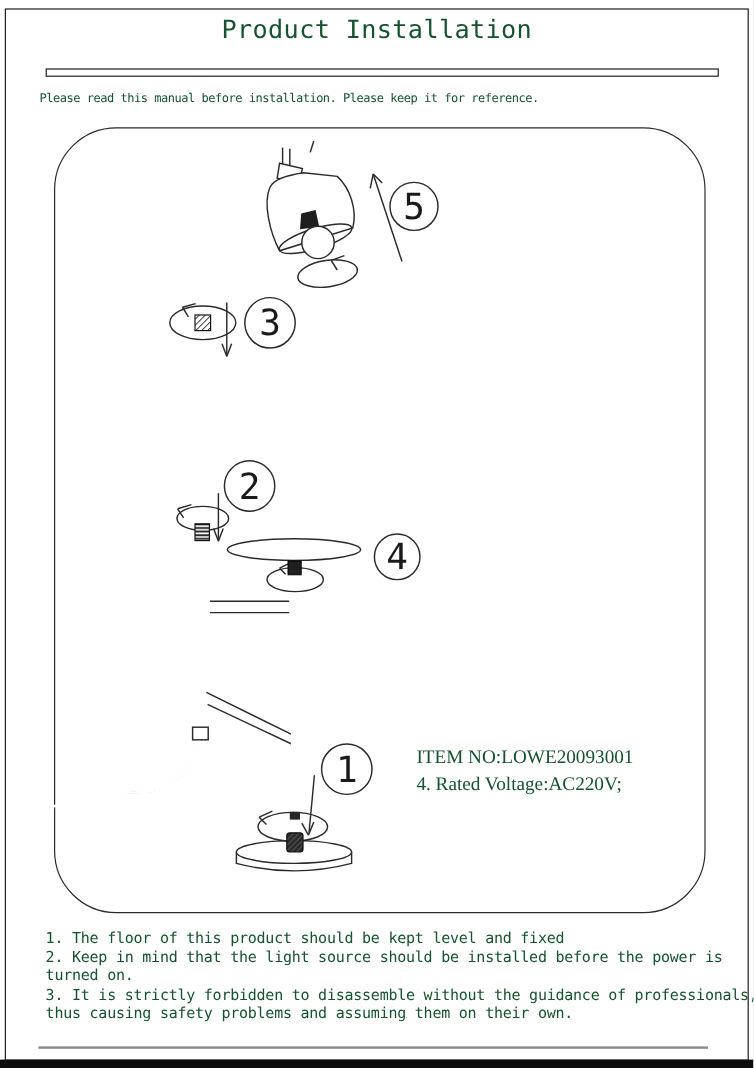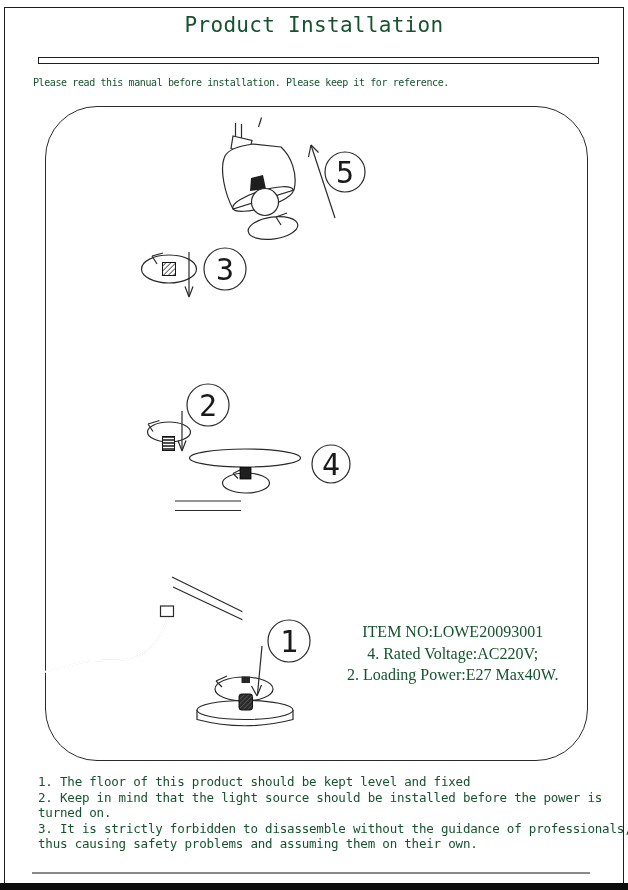--- a/index.html
+++ b/index.html
@@ -31,21 +31,20 @@
   svg.lamp .ln { stroke:#2a2a2a; stroke-width:1.2; fill:none; }
   svg.lamp .wfill { fill:#ffffff; }
   svg.lamp text {
     font-family:"DejaVu Sans Mono", monospace; font-size:30px; fill:#1a1a1a;
     text-anchor:middle;
   }
   .item-info {
     position:absolute; left:347px; top:621px;
     font-family:"Liberation Serif", serif; font-size:16px; line-height:21.5px;
     white-space:nowrap;
-    text-align:center;
   }
   .notes {
     position:absolute; left:38px; top:774px; font-size:12.5px;
     letter-spacing:-0.2px; line-height:15.5px; white-space:nowrap;
   }
   .bottom-divider {
     position:absolute; left:32px; top:872px; width:558px; height:2px;
     background:#8a8a8a;
   }
   .bottom-bar {
@@ -177,21 +176,20 @@
     </g>
     <g>
       <circle class="ln wfill" cx="244" cy="535" r="21" stroke-width="1.3"></circle>
       <text x="244" y="545.5">1</text>
     </g>
   </svg>
 
   <div class="item-info">
     <div>ITEM NO:LOWE20093001</div>
     <div>4. Rated Voltage:AC220V;</div>
-    <div>2. Loading Power:E27 Max40W.</div>
   </div>
 
   <div class="notes">
     <div>1. The floor of this product should be kept level and fixed</div>
     <div>2. Keep in mind that the light source should be installed before the power is</div>
     <div>turned on.</div>
     <div>3. It is strictly forbidden to disassemble without the guidance of professionals,</div>
     <div>thus causing safety problems and assuming them on their own.</div>
   </div>
 

